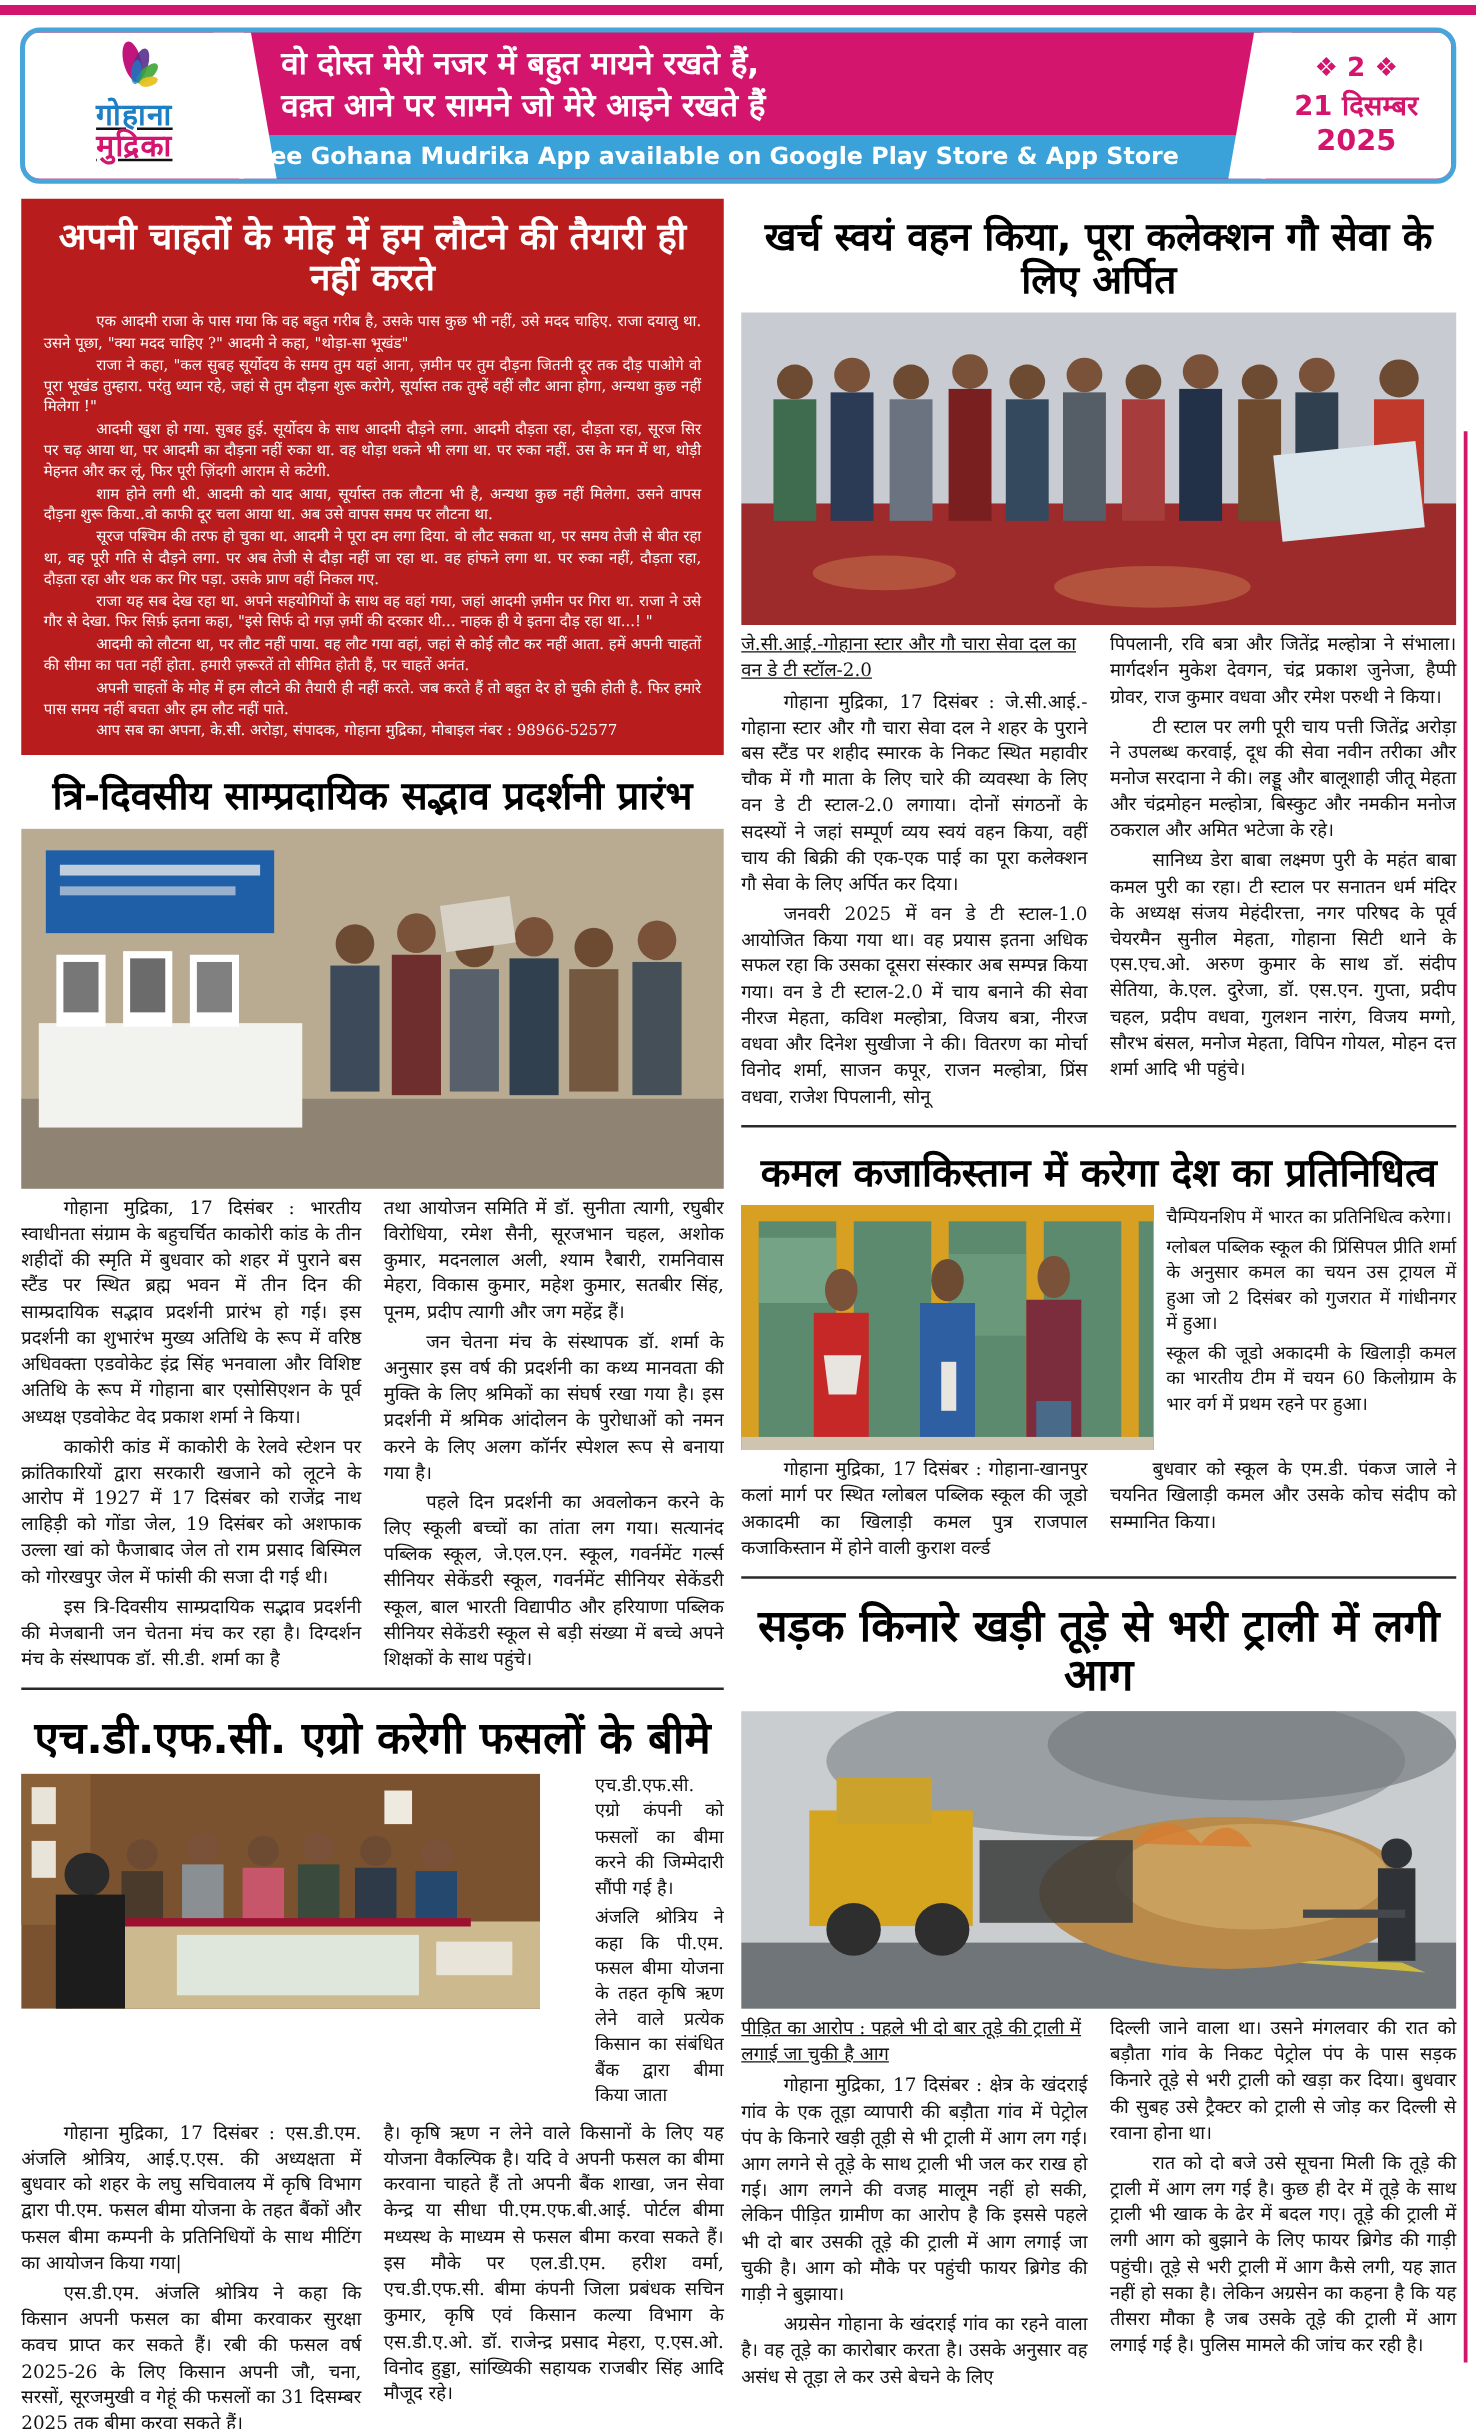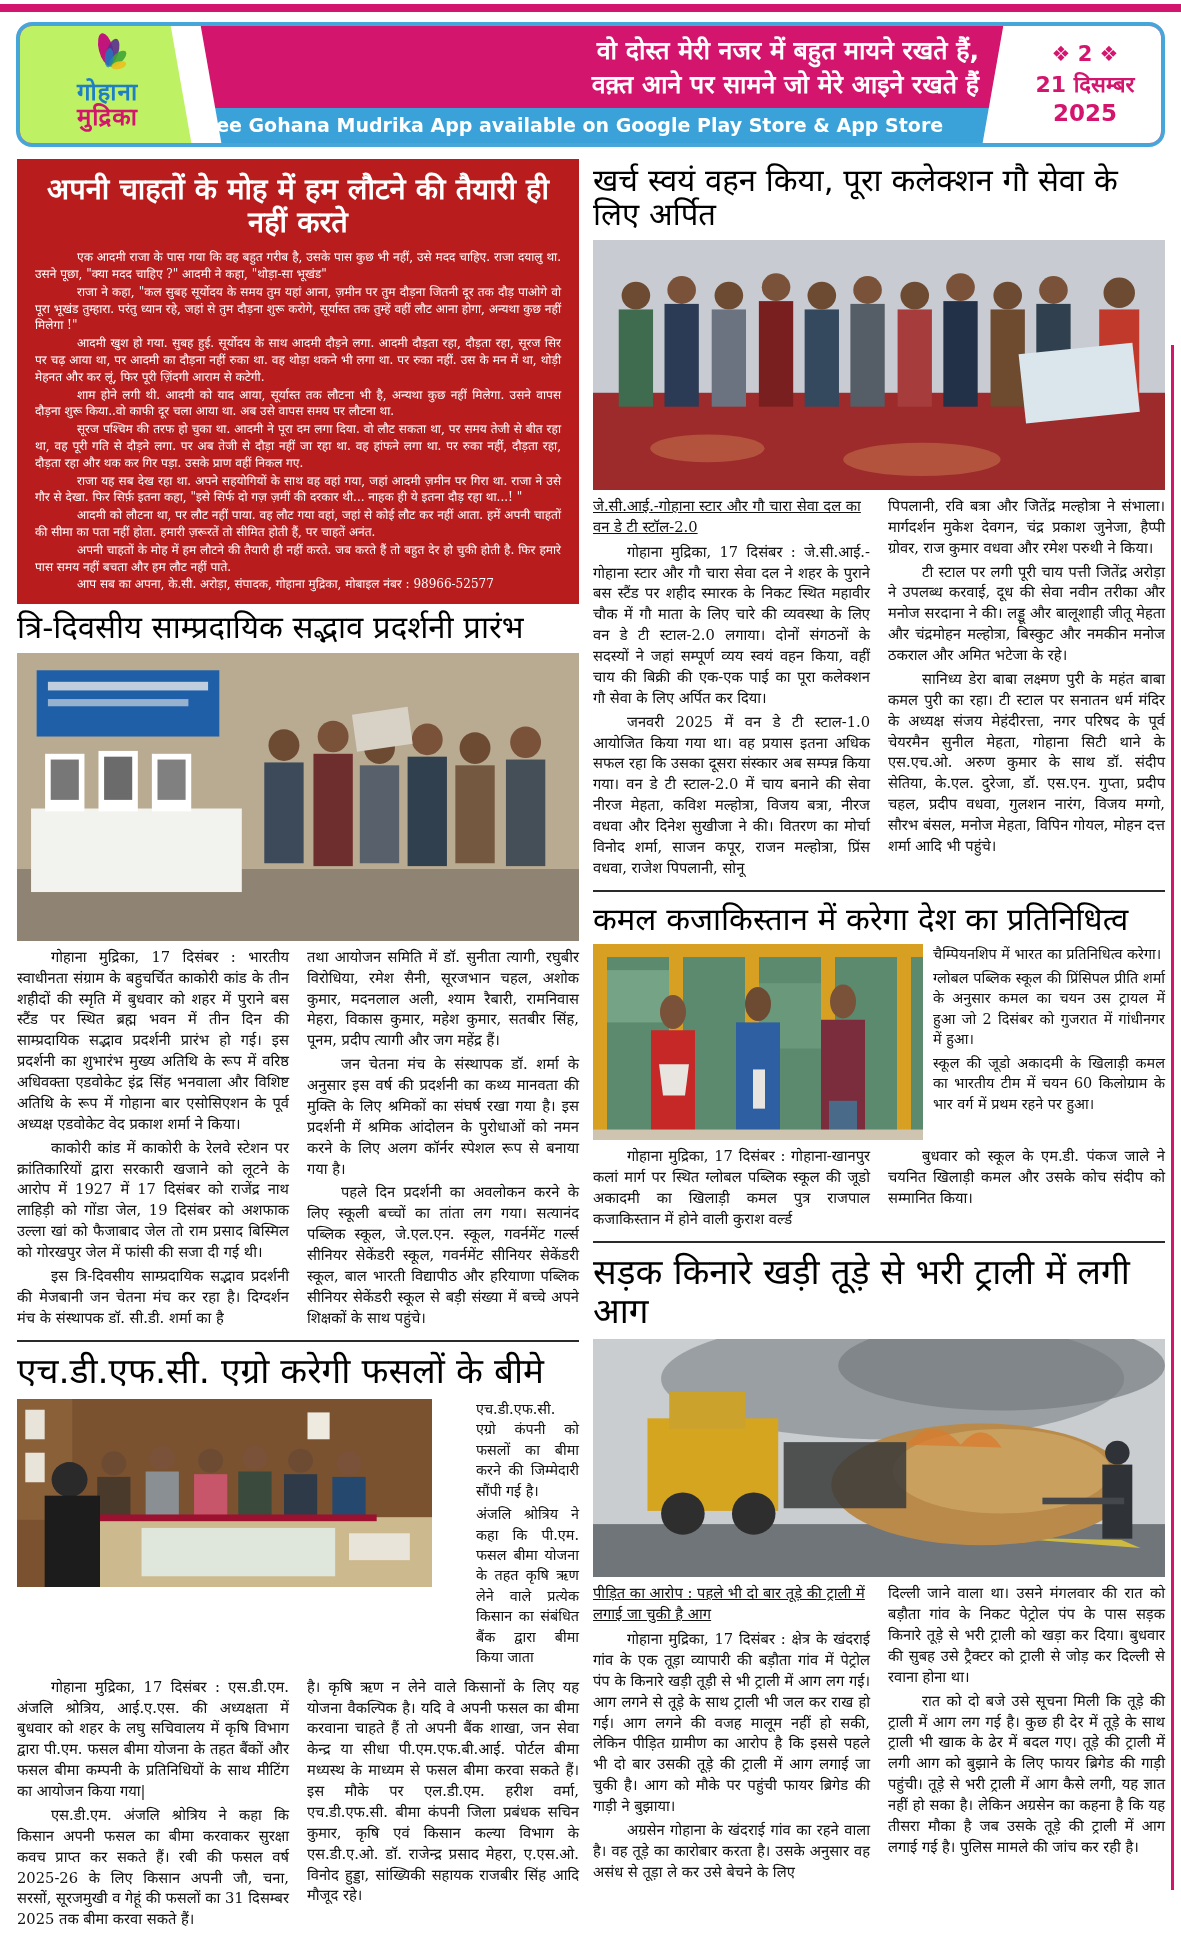--- a/index.html
+++ b/index.html
@@ -3,42 +3,42 @@
 <meta charset="utf-8">
 <style>
   html,body{margin:0;padding:0;background:#ffffff;}
   body{width:1181px;font-family:"DejaVu Sans",sans-serif;color:#111;}
   .page{position:relative;width:1181px;background:#fff;overflow:hidden;}
   .top-rule{height:8px;background:#d4156d;margin-top:4px;}
   .right-rule{position:absolute;right:7px;top:345px;width:3px;height:1545px;background:#d4156d;}
 
   
   .masthead{margin:10px 16px 6px;border:4px solid #46a6d9;border-radius:16px;overflow:hidden;display:grid;grid-template-columns:175px 1fr 152px;background:#d4156d;}
-  .logo-box{position:relative;background:#bef264;display:flex;flex-direction:column;align-items:center;justify-content:flex-start;padding:4px 2px;z-index:2;}
+  .logo-box{position:relative;background:#ffffff;display:flex;flex-direction:column;align-items:center;justify-content:flex-start;padding:4px 2px;z-index:2;text-decoration:underline;}
   .logo-box::after{content:"";position:absolute;right:-16px;top:0;width:30px;height:100%;background:#fff;transform:skewX(10deg);}
   .logo-flower{width:54px;height:50px;}
   .logo-t1{font-size:24px;font-weight:800;color:#1f7fc4;line-height:1.05;letter-spacing:1px;}
   .logo-t2{font-size:24px;font-weight:800;color:#d4156d;line-height:1.05;letter-spacing:1px;}
   .mast-center{display:flex;flex-direction:column;}
-  .quote{flex:1;display:flex;flex-direction:column;justify-content:center;align-items:flex-end;padding:8px 30px 6px;}
+  .quote{flex:1;display:flex;flex-direction:column;justify-content:center;align-items:flex-start;padding:8px 30px 6px;}
   .quote div{color:#fff;font-weight:800;font-size:25px;line-height:1.35;text-align:center;}
   .app-strip{background:#3aa2d8;color:#fff;font-weight:800;font-size:19px;text-align:left;padding:6px 0 7px;}
   .date-box{position:relative;background:#fff;z-index:2;display:flex;flex-direction:column;align-items:center;justify-content:center;gap:2px;padding:4px 6px;}
   .date-box::before{content:"";position:absolute;left:-16px;top:0;width:30px;height:100%;background:#fff;transform:skewX(-10deg);}
   .date-box div{color:#d4156d;font-weight:800;text-align:center;position:relative;}
   .page-num{font-size:21px;}
   .date-1{font-size:22px;}
   .date-2{font-size:23px;}
 
   
   .cols{display:grid;grid-template-columns:562px 572px;column-gap:14px;padding:4px 17px 6px;}
   .col{display:flex;flex-direction:column;}
   .divider{border-top:2px solid #2a2a2a;margin:8px 0 4px;}
 
-  h2.headline{font-size:31px;font-weight:400;color:#000;text-align:left;line-height:1.12;margin:6px 0 8px;}
+  h2.headline{font-size:31px;font-weight:700;color:#000;text-align:center;line-height:1.12;margin:16px 0 8px;}
   h2.headline.big{font-size:35px;}
 
   .bp{margin:0 0 3px;font-size:14.7px;line-height:1.42;text-align:justify;text-indent:34px;font-family:"DejaVu Serif","Liberation Serif",serif;}
   .bp.ni{text-indent:0;}
   .subhead{font-size:14.7px;line-height:1.42;font-family:"DejaVu Serif","Liberation Serif",serif;text-decoration:underline;margin:0 0 4px;text-align:left;}
   .cols2{display:grid;grid-template-columns:1fr 1fr;column-gap:18px;margin-top:6px;}
 
   
   .story-box{background:#b91c1c;color:#fff;padding:12px 18px 10px;margin-top:2px;}
   .story-box h1{color:#fff;font-size:29px;font-weight:800;text-align:center;margin:2px 0 10px;line-height:1.15;}

